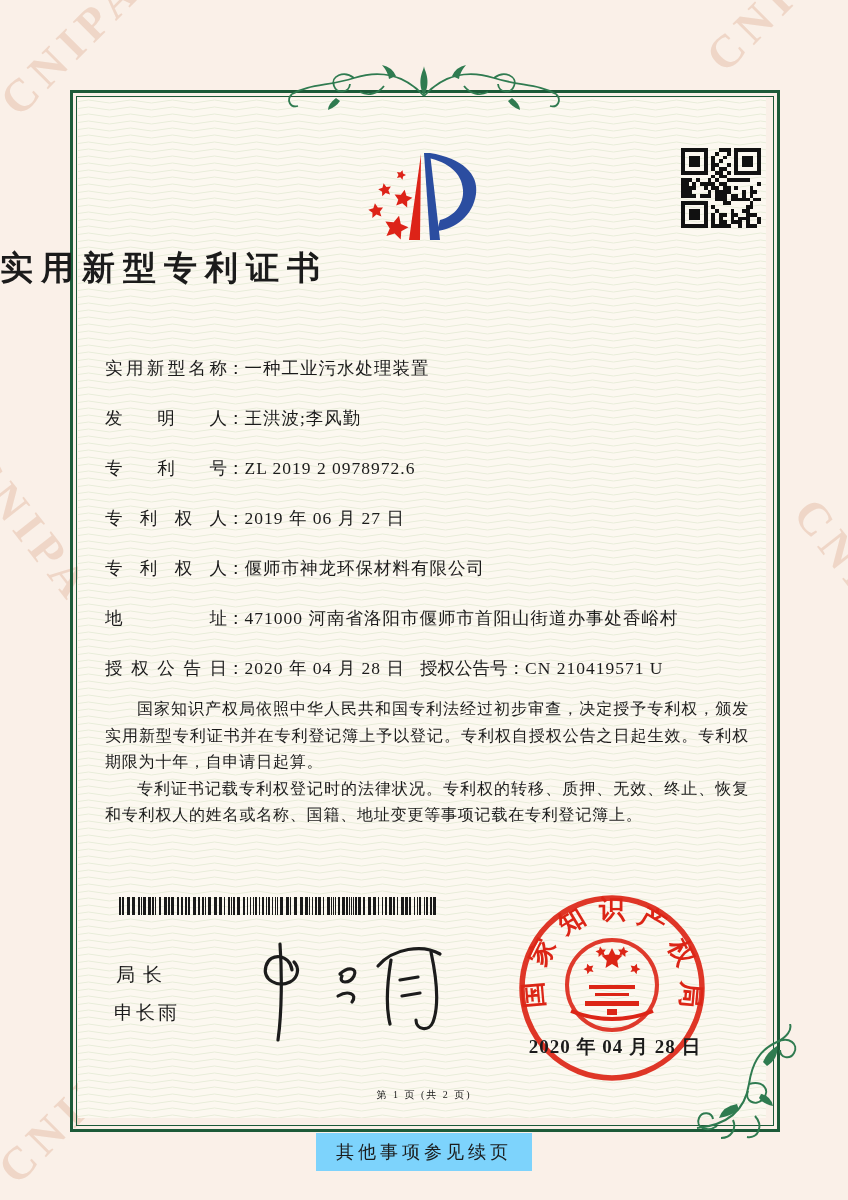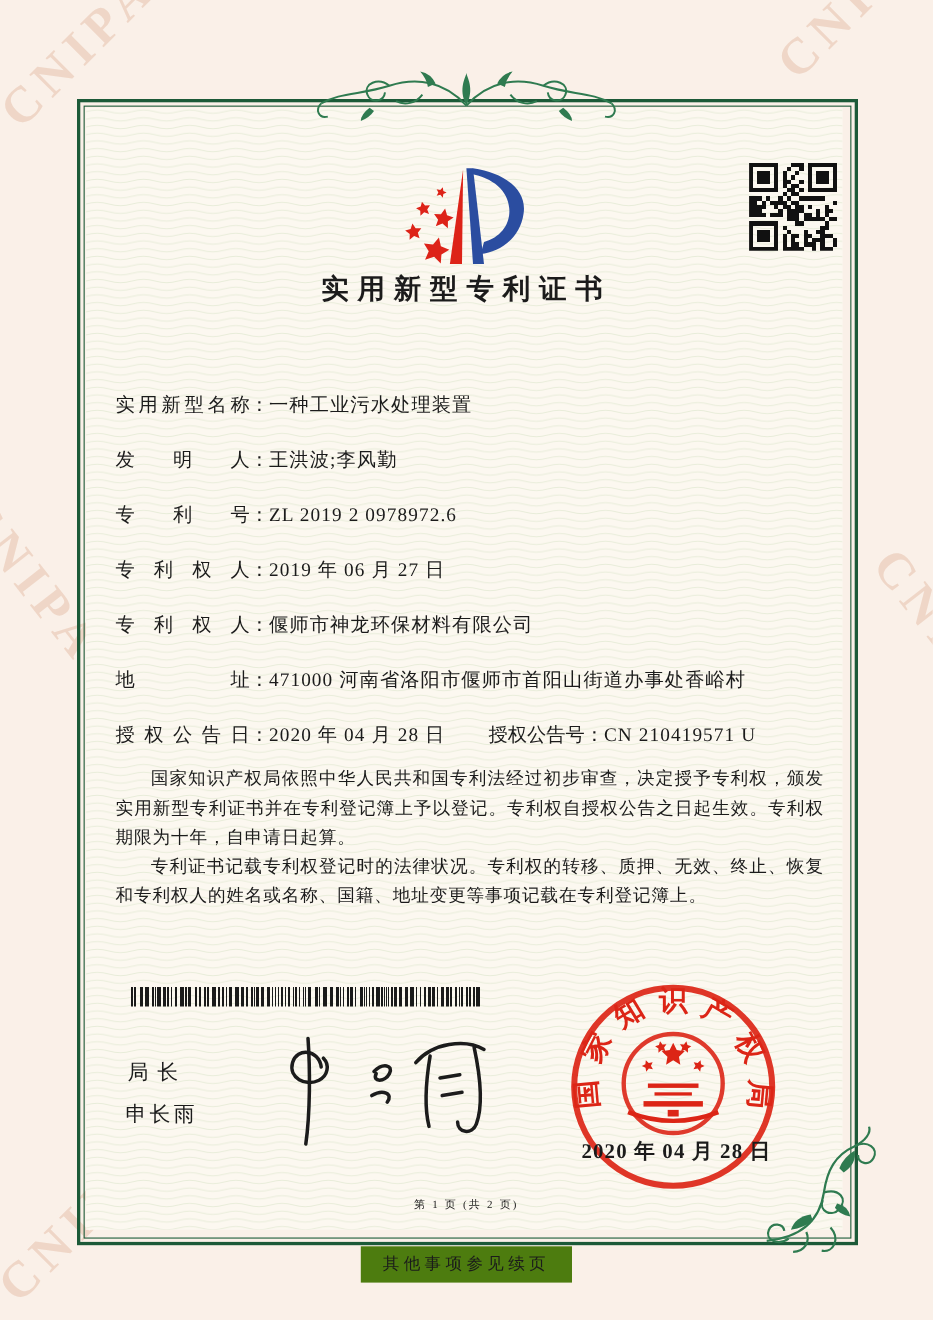--- a/index.html
+++ b/index.html
@@ -5,32 +5,32 @@
   html,body{margin:0;padding:0;}
   body{background:#faf0e8;font-family:"Liberation Serif","DejaVu Serif",serif;}
   .page{position:relative;width:848px;height:1200px;overflow:hidden;background:#faf0e8;color:#1b1b1b;}
   .wm{position:absolute;font-weight:bold;font-size:46px;letter-spacing:7px;color:rgba(224,178,152,0.42);white-space:nowrap;pointer-events:none;}
   .wm-inner{color:rgba(222,188,150,0.5);}
   .frame{position:absolute;left:70px;top:90px;width:704px;height:1036px;border:3px solid #1c5a38;}
   .frame-inner{position:absolute;left:3px;top:3px;right:3px;bottom:3px;border:1px solid #1c5a38;}
   .paperbg{position:absolute;left:78px;top:98px;width:688px;height:1020px;background:#fcf8f0;}
   .abs{position:absolute;}
   .cert-no{left:104px;top:140px;font-size:18px;letter-spacing:2px;}
-  .title{left:0;width:848px;top:246px;text-align:center;font-size:25px;font-weight:bold;letter-spacing:8px;}
+  .title{left:0;width:848px;top:246px;text-align:left;font-size:33px;font-weight:bold;letter-spacing:8px;}
   .frow{left:105px;width:650px;font-size:17.5px;height:24px;}
   .flabel{display:inline-block;width:122px;text-align:justify;text-align-last:justify;vertical-align:top;}
   .fvalue{letter-spacing:1px;}
-  .grant-right{position:absolute;left:339px;top:0;text-align:center;}
+  .grant-right{position:absolute;left:315px;top:0;text-align:center;}
   .paras{left:105px;top:696px;width:644px;font-size:16px;line-height:26.5px;letter-spacing:0.8px;text-align:justify;}
   .paras p{margin:0;text-indent:2em;}
   .director-title{left:116px;top:962px;font-size:19px;letter-spacing:8px;}
   .director-name{left:114px;top:1000px;font-size:19px;letter-spacing:3px;}
   .seal-date{left:515px;top:1034px;width:200px;text-align:center;font-size:19px;letter-spacing:1px;font-weight:bold;}
   .page-num{left:0;width:848px;top:1088px;text-align:center;font-size:10px;letter-spacing:2px;}
-  .cont-note{left:50%;transform:translateX(-50%);top:1133px;background:#4d7c0f;padding:7px 20px;font-size:15px;letter-spacing:4px;white-space:nowrap;}
+  .cont-note{left:50%;transform:translateX(-50%);top:1133px;background:#7dd3fc;padding:7px 20px;font-size:18px;letter-spacing:4px;white-space:nowrap;}
 </style>
 </head>
 <body>
 
 <div class="page">
 
   <div class="wm" style="left:-18px;top:18px;transform:rotate(-45deg);">CNIPA</div>
   <div class="wm" style="left:688px;top:-26px;transform:rotate(-45deg);">CNIPA</div>
   <div class="wm wm-inner" style="left:500px;top:352px;transform:rotate(44deg);">CNIPA</div>
   <div class="wm" style="left:-60px;top:500px;transform:rotate(52deg);">CNIPA</div>

